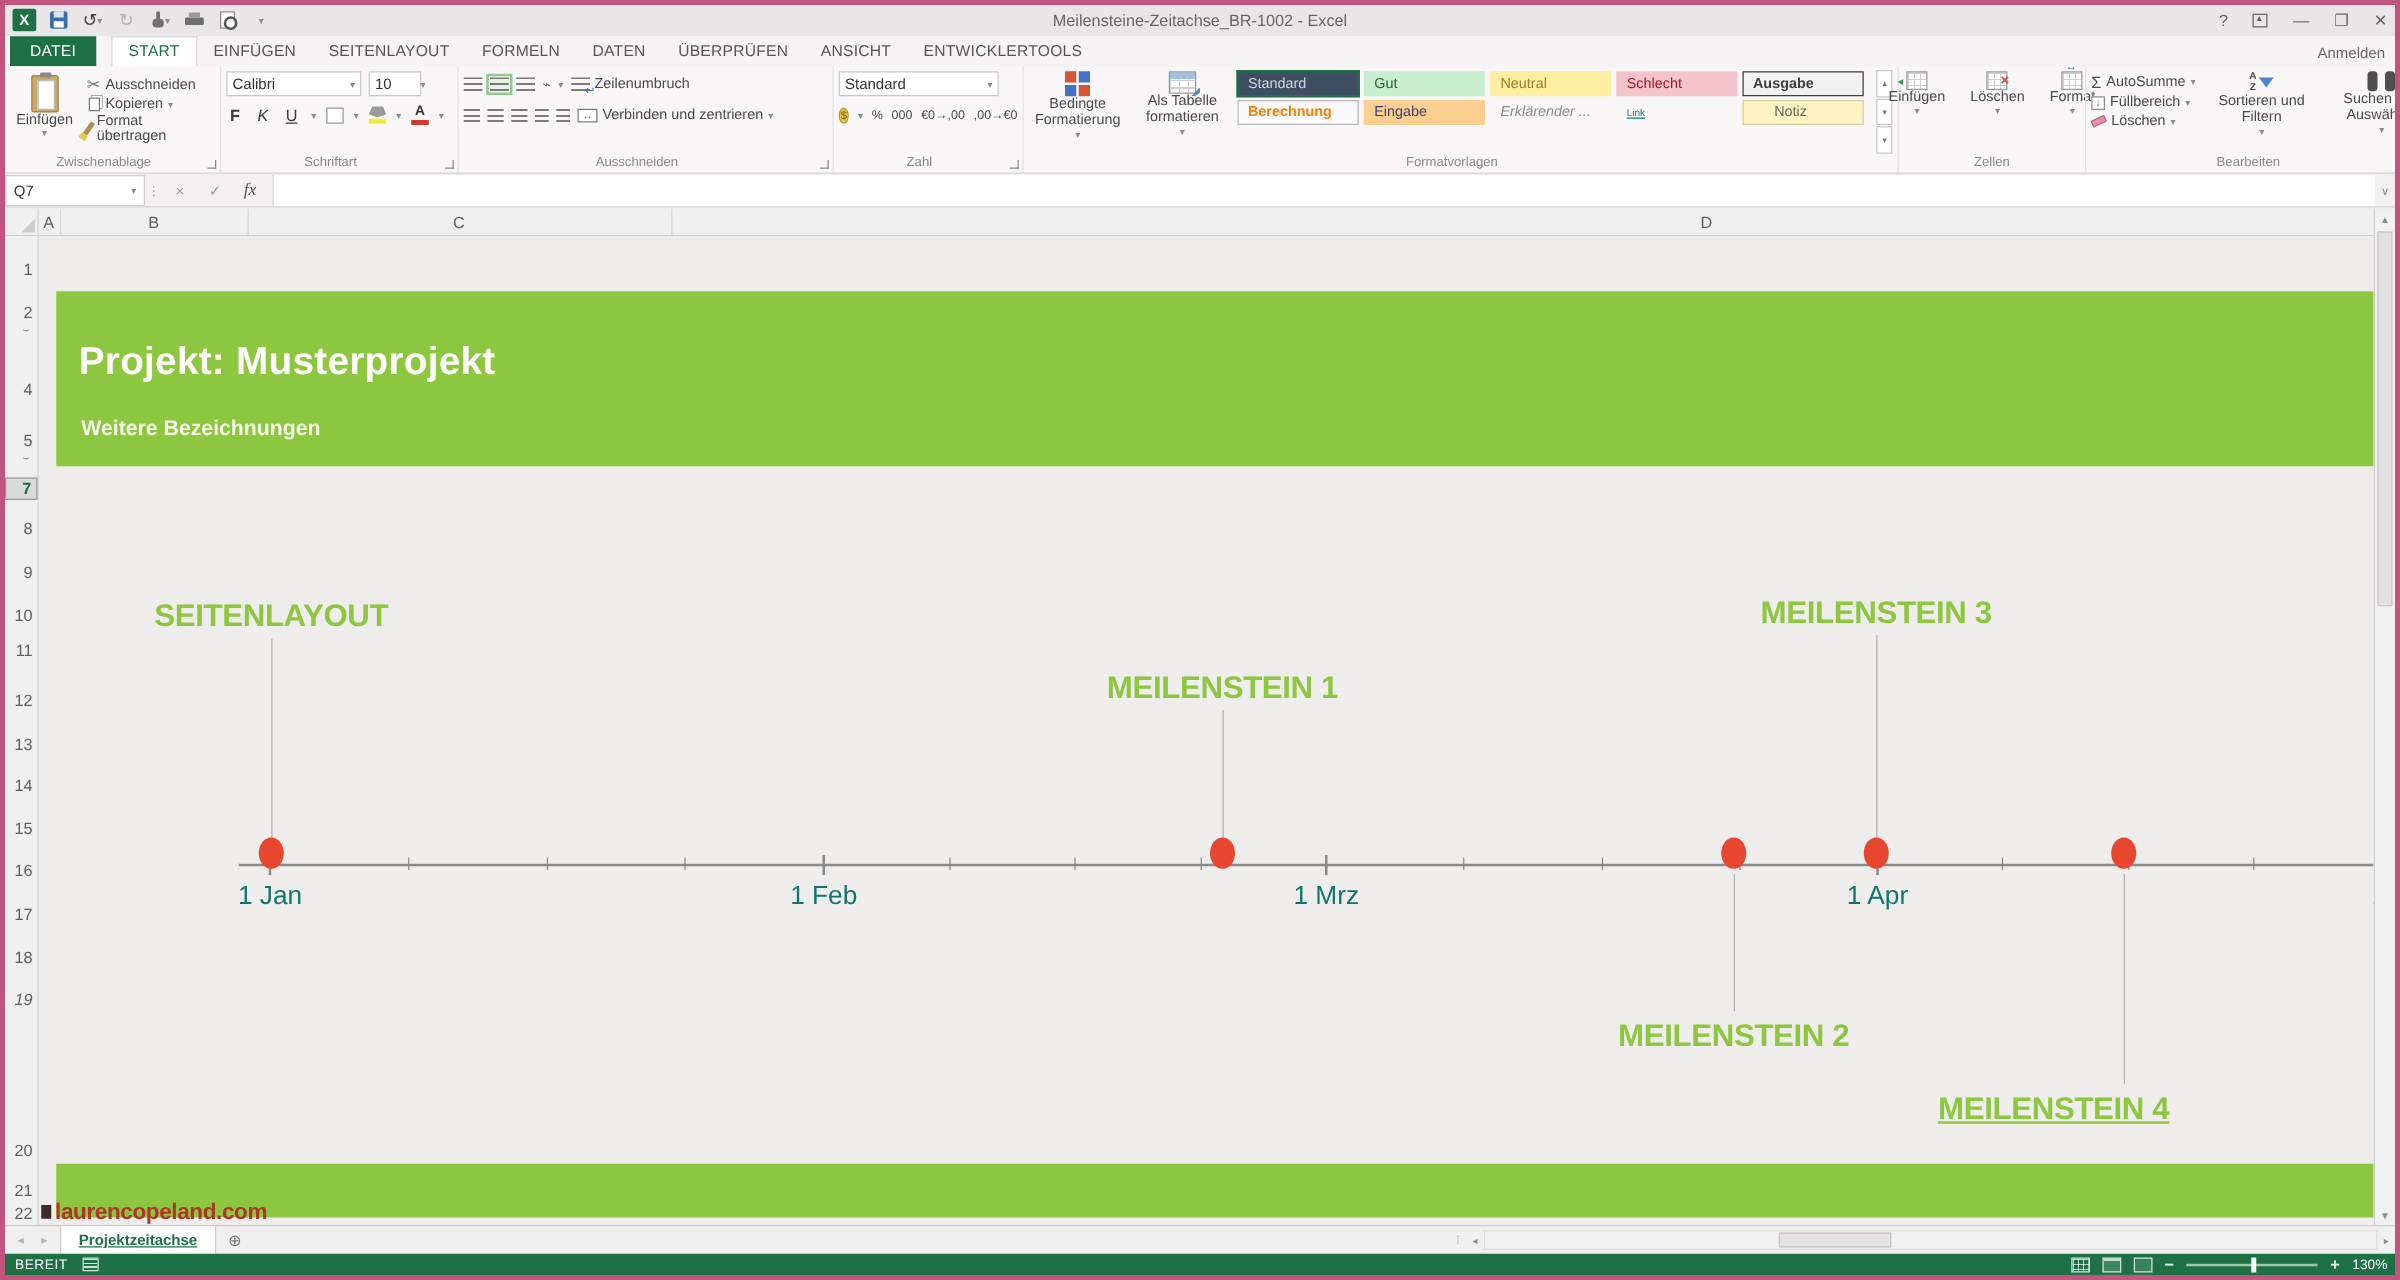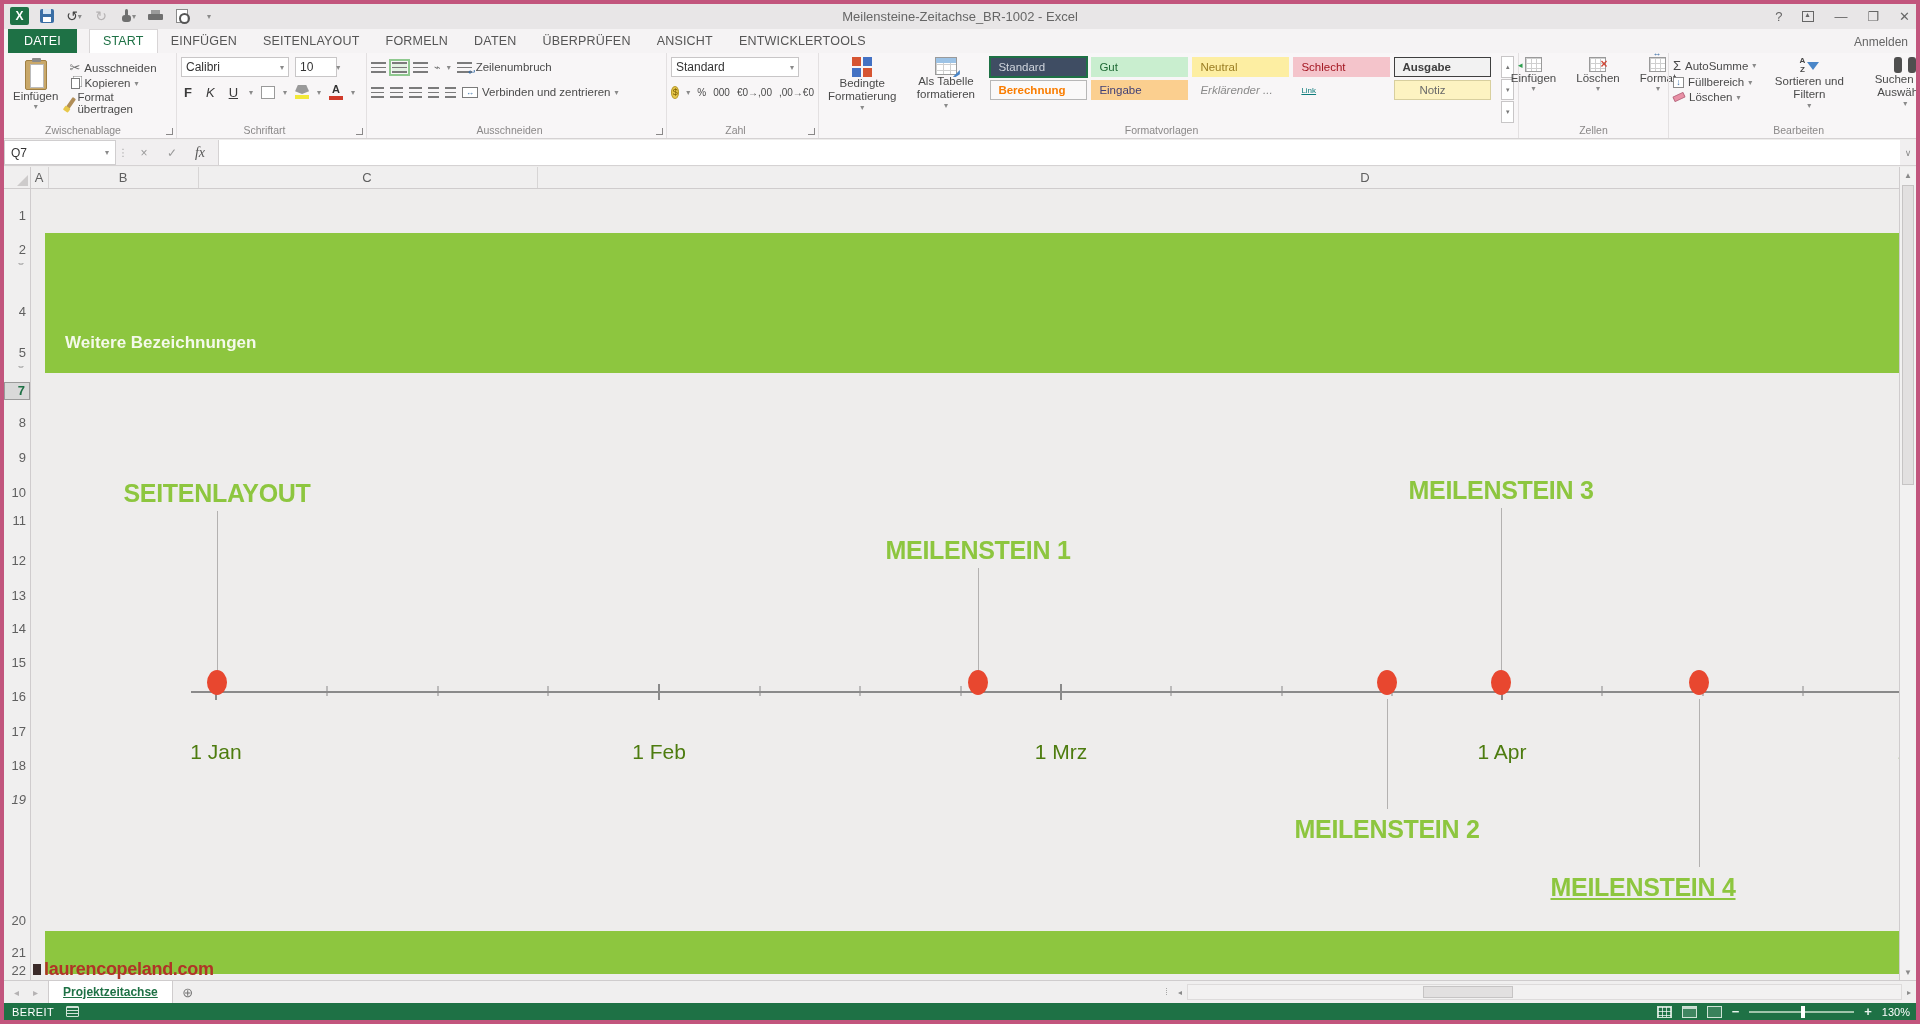--- a/index.html
+++ b/index.html
@@ -125,21 +125,21 @@
   
   #sheet { position:absolute; left:31px; top:189px; right:21px; bottom:44px; background:#eeedec; overflow:hidden; }
   #banner { position:absolute; background:#8dc63f; }
   #banner-title { position:absolute; color:#fdfdfb; font-weight:bold; font-size:31px; letter-spacing:.2px; }
   #banner-sub { position:absolute; color:#f4f9ea; font-weight:bold; font-size:17px; }
   #zeitachse { position:absolute; color:#94cf3f; font-size:54px; letter-spacing:2px; }
   .ms-label { position:absolute; transform:translateX(-50%); color:#8dc63f; font-weight:bold; font-size:25px; letter-spacing:-.3px; white-space:nowrap; }
   .leader { position:absolute; width:1px; background:#b3b1b0; }
   .dot { position:absolute; width:20px; height:25px; border-radius:50%; background:#e8472f; transform:translateX(-50%); }
   .tick { position:absolute; width:2px; background:#8a8a8a; transform:translateX(-50%); }
-  .tick-label { position:absolute; transform:translateX(-50%); font-size:21px; color:#4d7c0f; white-space:nowrap;margin-top:35px; }
+  .tick-label { position:absolute; transform:translateX(-50%); font-size:21px; color:#0f766e; white-space:nowrap; }
   #bottom-bar { position:absolute; background:#8dc63f; }
   #watermark { position:absolute; color:#b03427; font-weight:bold; font-size:18px; letter-spacing:-.3px; display:flex; align-items:center; gap:3px; }
   #watermark .wm-sq { width:8px; height:11px; background:#3a2a28; display:inline-block; }
 
   
   #v-scroll { position:absolute; right:4px; top:167px; width:17px; bottom:44px; background:#f2f1f1; border-left:1px solid #cfcccd; z-index:5; display:flex; flex-direction:column; }
   .sb-arrow { height:16px; display:flex; align-items:center; justify-content:center; font-size:8px; color:#8a8a8a; }
   #v-thumb { position:absolute; left:2px; right:2px; top:18px; height:300px; background:#e2e0e0; border:1px solid #c6c4c4; }
   #v-scroll .sb-arrow.bottom { position:absolute; bottom:0; left:0; right:0; }
 
@@ -464,20 +464,21 @@
     <div class="row-num" style="top: 535px;">17</div>
     <div class="row-num" style="top: 569px;">18</div>
     <div class="row-num" style="top: 603px; font-style: italic;">19</div>
     <div class="row-num" style="top: 724px;">20</div>
     <div class="row-num" style="top: 756px;">21</div>
     <div class="row-num" style="top: 774px;">22</div>
   </div>
 
 <div id="sheet">
   <div id="banner" style="left:14px; top:44px; width:1864px; height:140px;">
+    <div id="banner-title" style="left:18px; top:38px;">Projekt: Musterprojekt</div>
     <div id="banner-sub" style="left:20px; top:100px;">Weitere Bezeichnungen</div>
   </div>
   <div id="timeline">
       <div style="position: absolute; left: 160px; top: 502px; width: 1718px; height: 2px; background: rgb(138, 138, 138);"></div>
       <div class="tick" style="left: 185px; top: 495px; height: 16px;"></div>
       <div class="tick-label" style="left: 185px; top: 516px;">1 Jan</div>
       <div class="tick" style="left: 295.75px; top: 497px; height: 10px; width: 1px;"></div>
       <div class="tick" style="left: 406.5px; top: 497px; height: 10px; width: 1px;"></div>
       <div class="tick" style="left: 517.25px; top: 497px; height: 10px; width: 1px;"></div>
       <div class="tick" style="left: 628px; top: 495px; height: 16px;"></div>

